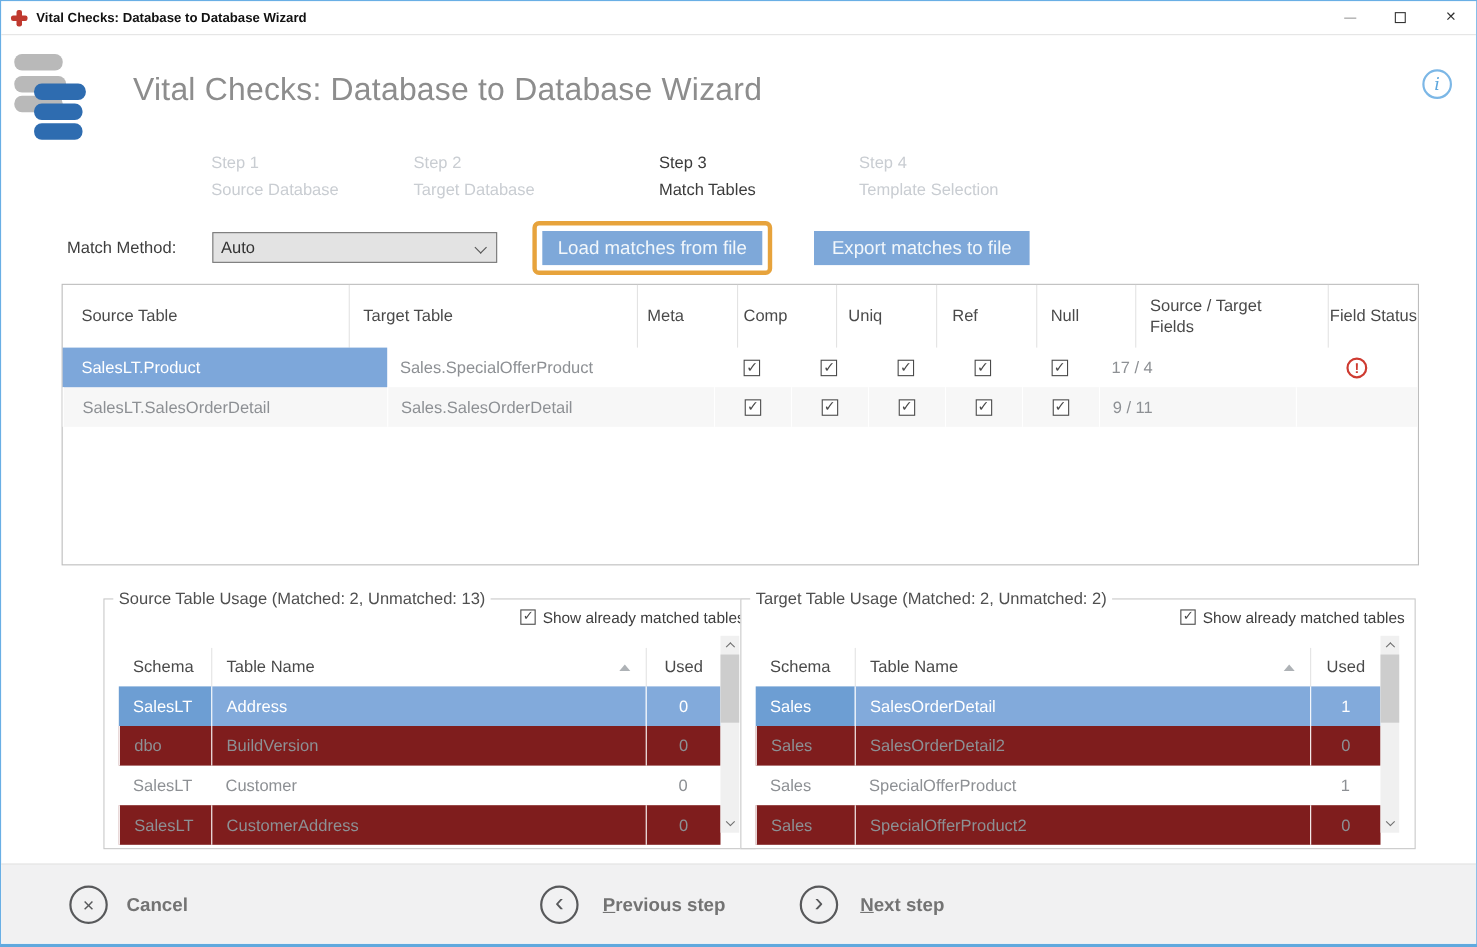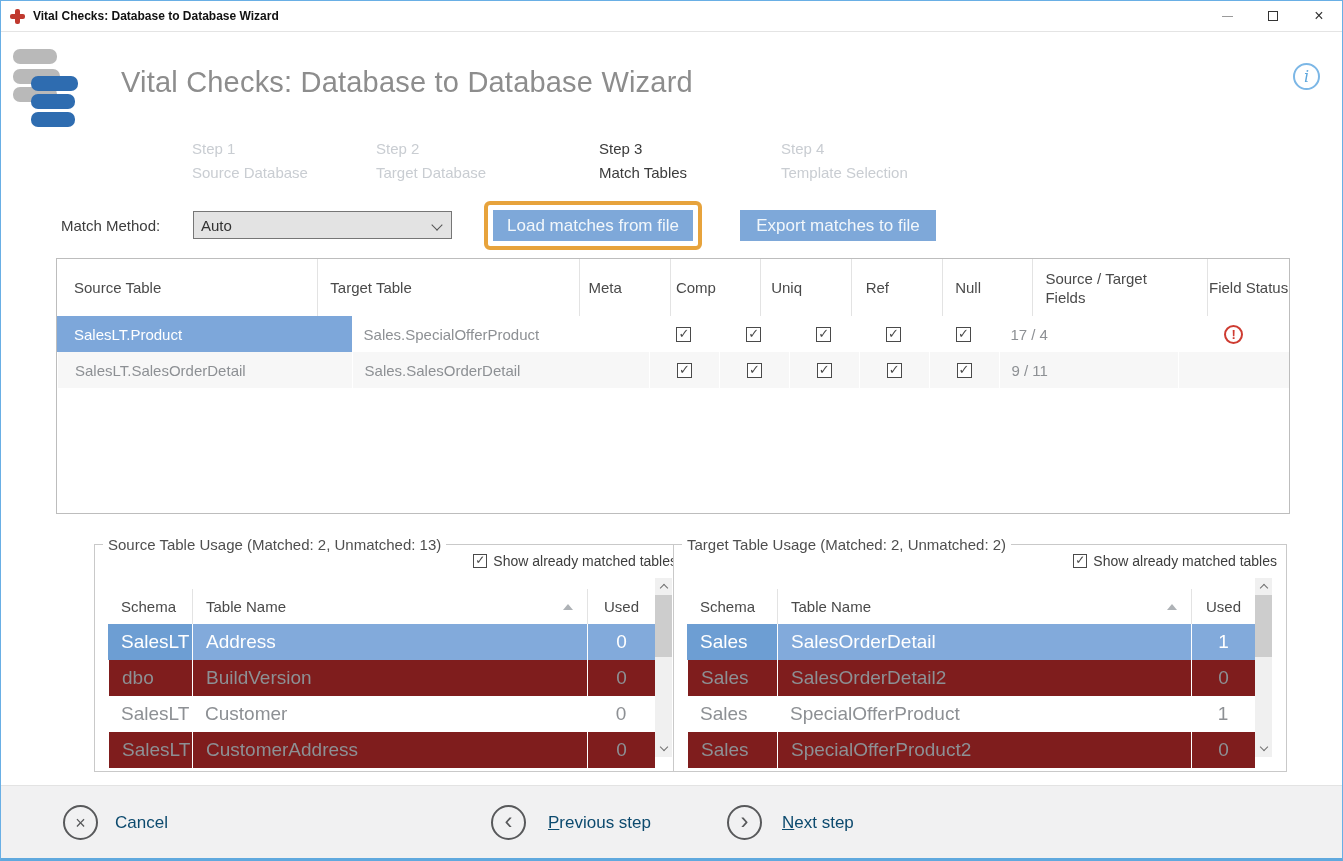--- a/index.html
+++ b/index.html
@@ -88,21 +88,21 @@
   .show-matched { position:absolute; top:8px; right:9px; display:flex; align-items:center; gap:6px; font-size:14px; color:#3d3d3d; }
   .show-matched .cb { width:14px; height:14px; }
   .show-matched .cb.checked::after { font-size:12px; top:-2px; left:1px; }
 
   .u-table { position:absolute; left:13px; top:44px; display:flex; flex-direction:column; }
   .u-hrow { display:flex; height:35px; }
   .u-hcell { display:flex; align-items:center; font-size:15px; color:#4a4a4a; border-left:1px solid #e3e3e3; padding-left:13px; position:relative; }
   .u-hcell:first-child { border-left:none; }
   .u-row { display:flex; height:36px; }
   .u-row.stripe { background:#7f1d1d; }
-  .u-cell { display:flex; align-items:center; font-size:19px; color:#8d9094; padding-left:13px;text-align:center; }
+  .u-cell { display:flex; align-items:center; font-size:15px; color:#8d9094; padding-left:13px;text-align:center; }
   .u-row.selected .u-cell { background:#82aadb; color:#fff; border-left:1px solid #fff; }
   .u-row.selected .u-cell:first-child { background:#6d9ed3; border-left:none; }
   .u-row.stripe .u-cell { border-left:1px solid #fff; }
   .u-used { justify-content:center; padding-left:0 !important; }
   .sort-asc { position:absolute; right:14px; top:15px; width:0; height:0;
     border-left:5px solid transparent; border-right:5px solid transparent; border-bottom:6px solid #aeb2b6; }
 
   
   .sb { position:absolute; top:33px; width:17px; background:#f0f0f0; display:flex; flex-direction:column; align-items:center; }
   .sb-arrow { width:17px; height:17px; display:flex; align-items:center; justify-content:center; }
@@ -110,21 +110,21 @@
   .sb-chev.up { transform:rotate(-135deg); margin-top:3px; }
   .sb-chev.down { transform:rotate(45deg); margin-bottom:3px; }
   .sb-thumb { width:17px; height:62px; background:#cdcdcd; }
   .sb-track { flex:1; }
 
   
   .footer { position:absolute; left:0; bottom:0; width:100%; height:73px; background:#f1f1f2; border-top:1px solid #e3e3e3; }
   .f-item { position:absolute; top:0; height:73px; display:flex; align-items:center; }
   .f-circle { width:35px; height:35px; border:2px solid #58595b; border-radius:50%;
     display:flex; align-items:center; justify-content:center; color:#58595b; }
-  .f-label { font-size:17px; color:#0c4a6e; }
+  .f-label { font-size:17px; color:#737373;font-weight:bold; }
   .f-cancel { left:62px; }  .f-cancel .f-label { margin-left:17px; }
   .f-prev { left:490px; }   .f-prev .f-label { margin-left:22px; }
   .f-next { left:726px; }   .f-next .f-label { margin-left:20px; }
   .f-x { font-size:18px; line-height:1; }
   .f-chev { font-size:24px; line-height:1; padding-bottom:3px; }
   .u { text-decoration:underline; }
 </style>
 </head>
 <body>
 

